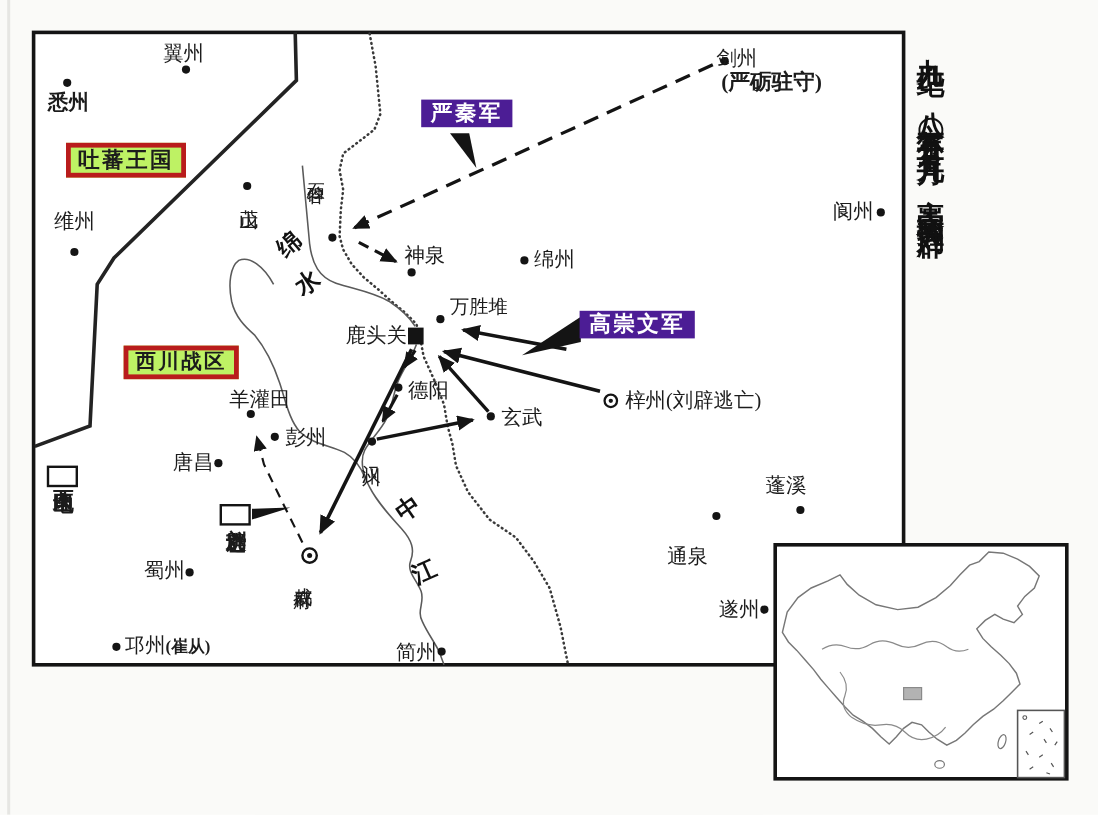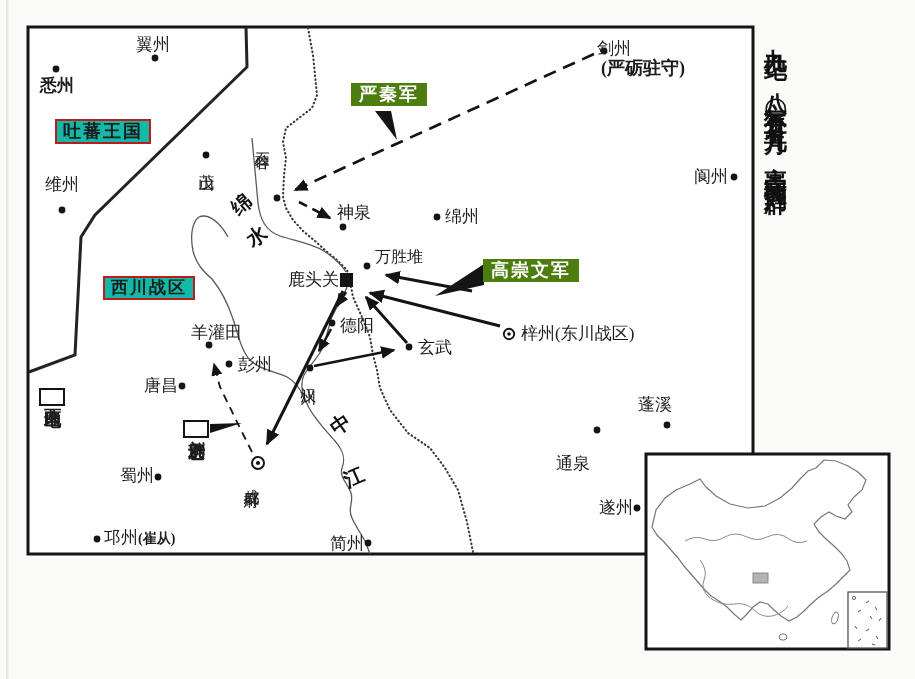--- a/index.html
+++ b/index.html
@@ -3,23 +3,23 @@
 <meta charset="utf-8">
 <style>
   html,body{margin:0;padding:0;}
   #stage{position:relative;width:915px;height:679px;background:#fafaf8;overflow:hidden;
          font-family:"Liberation Serif","DejaVu Serif",serif;}
   #geo{position:absolute;left:0;top:0;}
   .lbl{position:absolute;font-size:17px;line-height:1.08;color:#1c1c1c;white-space:nowrap;z-index:2;}
   .ctr{transform:translateX(-50%);}
   .v{writing-mode:vertical-rl;text-orientation:upright;letter-spacing:1px;}
   .b{font-weight:bold;}
-  .boxed{border:2px solid #b91c1c;background:#14b8a6;padding:1px 6px;font-weight:bold;letter-spacing:2px;}
+  .boxed{border:4px solid #b91c1c;background:#bef264;padding:1px 6px;font-weight:bold;letter-spacing:2px;}
   .boxedv{border:2px solid #141414;background:#fff;padding:5px 2px;font-weight:bold;}
-  .army{background:#4d7c0f;color:#fff;font-weight:bold;font-size:18px;padding:2px 8px;letter-spacing:2px;}
+  .army{background:#4c1d95;color:#fff;font-weight:bold;font-size:18px;padding:2px 8px;letter-spacing:2px;}
   .riv{font-weight:bold;font-size:20px;color:#111;}
   .small{font-size:15px;}
   .title-v{writing-mode:vertical-rl;text-orientation:upright;font-weight:bold;font-size:23px;
            letter-spacing:5px;color:#111;}
 </style>
 </head>
 <body>
 
 <div id="stage">
 
@@ -104,21 +104,21 @@
     <ellipse cx="783" cy="637" rx="4" ry="3.2" fill="none" stroke="#777" stroke-width="1"></ellipse>
     <rect x="848" y="592" width="39" height="56" fill="#ffffff" stroke="#555" stroke-width="1.3"></rect>
     <circle cx="854" cy="598" r="1.6" fill="none" stroke="#555" stroke-width="0.9"></circle>
     <path d="M866,603 l3,-2 M875,607 l2,3 M858,612 l3,-2 M870,616 l2,3 M879,621 l2,-3 M855,626 l2,3 M866,631 l3,-2 M876,636 l2,3 M858,641 l3,-2 M872,644 l3,1" stroke="#555" stroke-width="1" fill="none"></path>
   </g>
 </svg>
 
 <div class="title-v" style="left:760px;top:30px;height:618px;position:absolute;">九世纪·八〇六年五月至九月　高崇文擒刘辟</div>
 
 <div class="lbl boxed" style="left:55px;top:119px;font-size:18px;">吐蕃王国</div>
-<div class="lbl boxed" style="left:103px;top:276px;">西川战区</div>
+<div class="lbl boxed" style="left:103px;top:288px;">西川战区</div>
 <div class="lbl boxedv v" style="left:39px;top:388px;">西山地区</div>
 
 <div class="lbl army" style="left:351px;top:83px;">严秦军</div>
 <div class="lbl army" style="left:483px;top:259px;">高崇文军</div>
 <div class="lbl boxedv v" style="left:183px;top:420px;">刘辟逃亡</div>
 
 <div class="lbl riv" style="left:232px;top:194px;transform:rotate(-40deg);">绵</div>
 <div class="lbl riv" style="left:247px;top:226px;transform:rotate(-34deg);">水</div>
 <div class="lbl riv" style="left:331px;top:414px;transform:rotate(-35deg);">中</div>
 <div class="lbl riv" style="left:344px;top:467px;transform:rotate(-24deg);">江</div>
@@ -128,21 +128,21 @@
 <div class="lbl ctr" style="left:57px;top:77px;font-weight:bold;">悉州</div>
 <div class="lbl ctr" style="left:62px;top:176px;">维州</div>
 <div class="lbl v" style="left:198px;top:161px;font-size:16px;">茂山</div>
 <div class="lbl" style="left:597px;top:40px;">剑州</div>
 <div class="lbl b" style="left:601px;top:59px;font-size:18px;">(严砺驻守)</div>
 <div class="lbl" style="left:337px;top:204px;text-align:center;">神泉</div>
 <div class="lbl" style="left:445px;top:208px;">绵州</div>
 <div class="lbl" style="left:694px;top:168px;">阆州</div>
 <div class="lbl" style="left:375px;top:248px;font-size:16px;">万胜堆</div>
 <div class="lbl" style="left:288px;top:271px;">鹿头关</div>
-<div class="lbl" style="left:521px;top:325px;">梓州(东川战区)</div>
+<div class="lbl" style="left:521px;top:325px;">梓州(刘辟逃亡)</div>
 <div class="lbl" style="left:340px;top:317px;">德阳</div>
 <div class="lbl" style="left:191px;top:324px;">羊灌田</div>
 <div class="lbl" style="left:238px;top:356px;">彭州</div>
 <div class="lbl" style="left:418px;top:339px;">玄武</div>
 <div class="lbl" style="left:144px;top:377px;">唐昌</div>
 <div class="lbl v" style="left:300px;top:375px;font-size:16px;">汉州</div>
 <div class="lbl" style="left:120px;top:467px;">蜀州</div>
 <div class="lbl v" style="left:243px;top:476px;font-size:16px;">成都府</div>
 <div class="lbl" style="left:104px;top:529px;"><span>邛州</span><span class="b" style="font-size:14px;">(崔从)</span></div>
 <div class="lbl" style="left:330px;top:535px;">简州</div>

